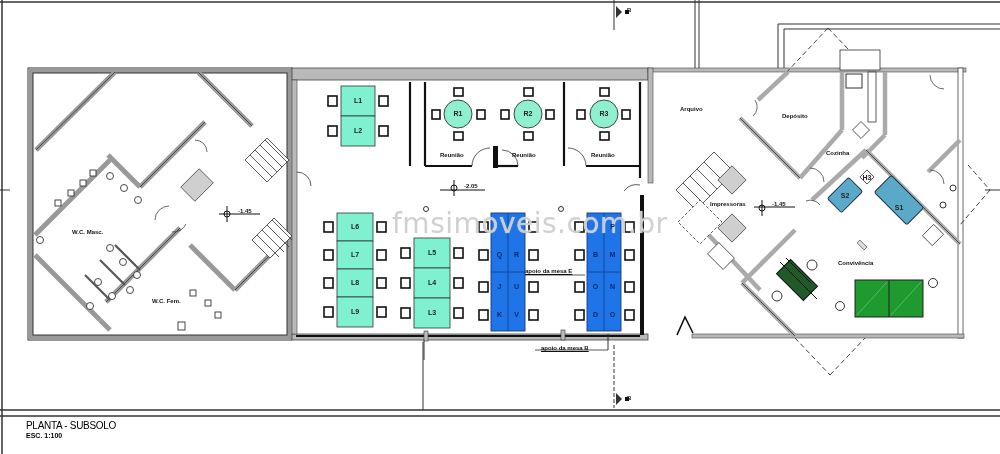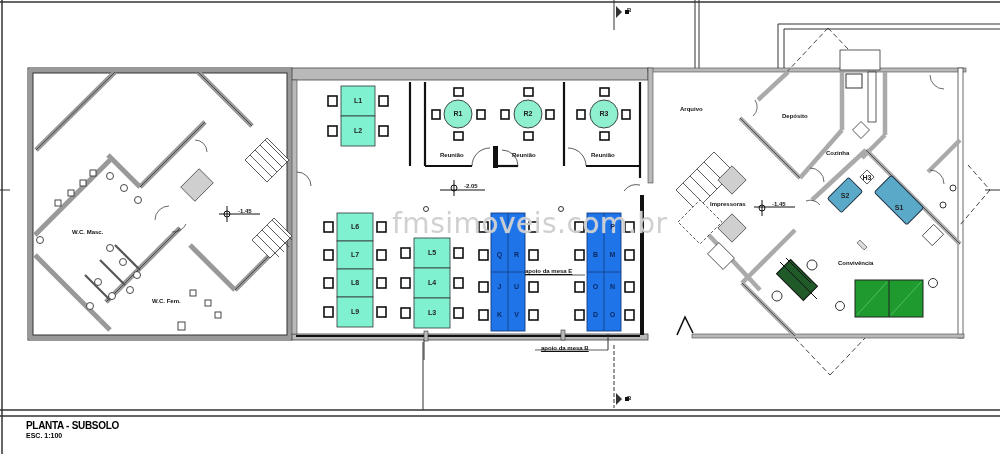--- a/index.html
+++ b/index.html
@@ -2,21 +2,21 @@
 <html><head>
 <meta charset="utf-8">
 <style>
   html, body { margin:0; padding:0; background:#ffffff; }
   body { width:1000px; height:454px; position:relative; overflow:hidden; font-family:"Liberation Sans", sans-serif; }
   #plan { position:absolute; left:0; top:0; width:1000px; height:454px; }
   .lbl { position:absolute; font-family:"Liberation Sans", sans-serif; font-weight:bold; color:#111; white-space:nowrap; }
   .tiny { font-size:6px; }
   .dlabel { position:absolute; font-size:7px; font-weight:bold; color:#222; text-align:center; font-family:"Liberation Sans", sans-serif; }
   .watermark { position:absolute; left:392px; top:207px; font-size:28px; color:rgba(200,200,200,0.85); font-family:"DejaVu Sans", sans-serif; letter-spacing:0.5px; text-shadow:0 0 1px rgba(255,255,255,0.9); }
-  .title { position:absolute; left:26px; top:420px; font-size:10px; font-weight:bold; letter-spacing:-0.3px; }
+  .title { position:absolute; left:26px; top:420px; font-size:10px; font-weight:normal; letter-spacing:-0.3px; }
   .scale { position:absolute; left:26px; top:432px; font-size:7px; font-weight:bold; }
 </style>
 </head>
 <body>
 
 <svg id="plan" viewBox="0 0 1000 454" xmlns="http://www.w3.org/2000/svg">
   <defs>
     <g id="chair">
       <path d="M-5,-4 h10 v8 h-10 z" fill="#fff" stroke="#111" stroke-width="1.6"></path>
       <path d="M-5,-4 l-2,2 v4 l2,2" fill="none" stroke="#111" stroke-width="1.4"></path>

